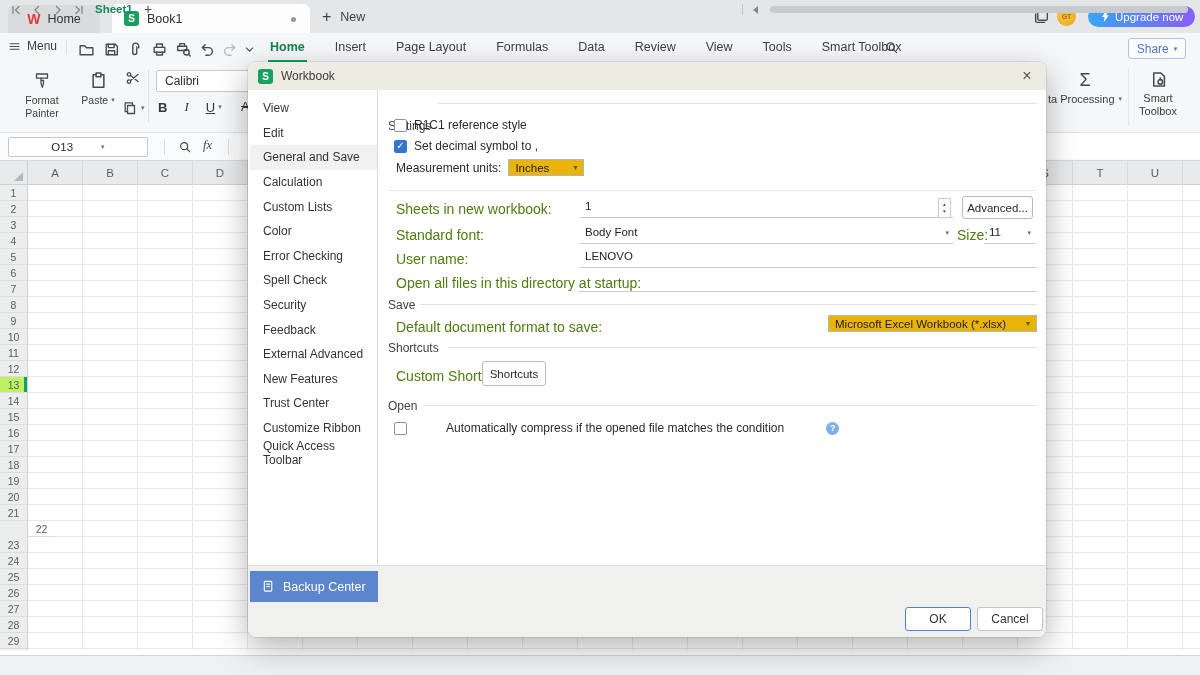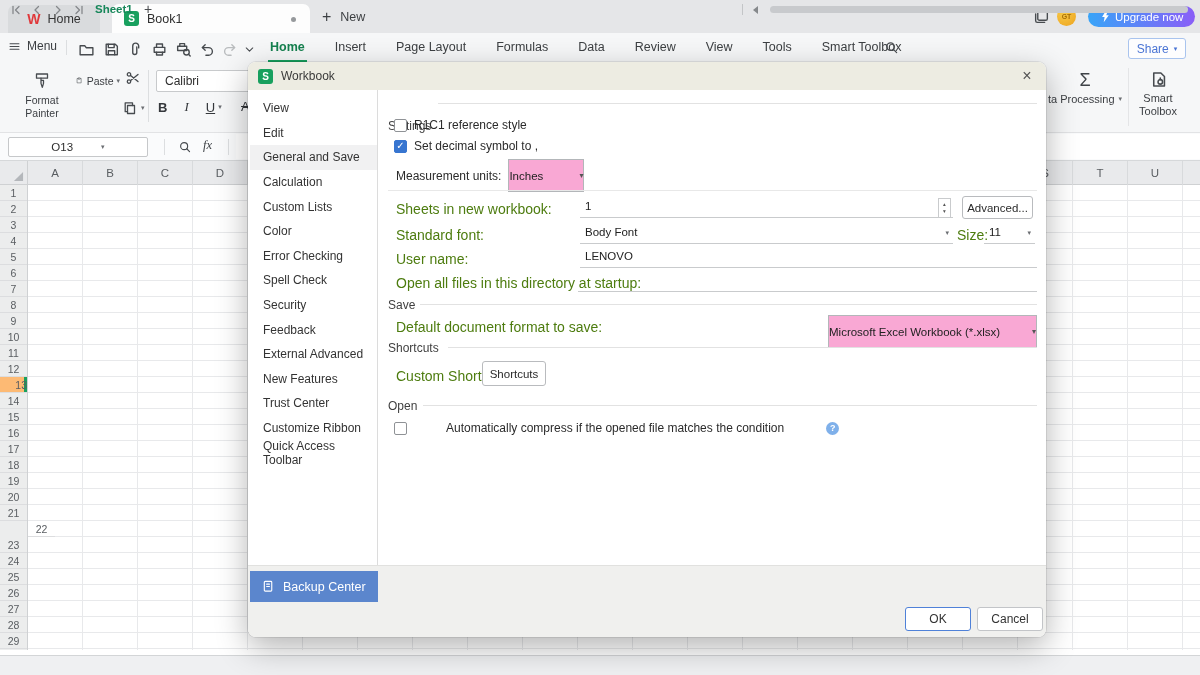--- a/index.html
+++ b/index.html
@@ -29,21 +29,21 @@
   .ribbon-tabs { position:absolute; left:268px; top:33px; height:29px; display:flex; align-items:stretch; gap:26px; }
   .ribbon-tab { font-size:12.5px; color:#3d4043; display:flex; align-items:center; padding:0 2px; border-bottom:2.5px solid transparent; }
   .ribbon-tab.active { color:#15814f; font-weight:bold; border-bottom-color:#17a05e; }
   .rb-search { position:absolute; left:884px; top:40px; }
   .share-btn { position:absolute; right:14px; top:38px; width:58px; height:21px; background:#fdfdfe; border:1px solid #a9c4ee; border-radius:3px; color:#4a74d4; font-size:12px; display:flex; align-items:center; justify-content:center; gap:5px; }
   .share-btn .chv { font-size:7px; color:#4a74d4; }
 
   
   .toolbar { position:absolute; left:0; top:62px; width:1200px; height:71px; background:#f6f7f8; border-bottom:1px solid #e2e3e5; }
   .fp-btn { position:absolute; left:12px; top:67px; width:60px; height:60px; display:flex; flex-direction:column; align-items:center; gap:3px; padding-top:4px; font-size:10.5px; color:#3b3e42; text-align:center; line-height:1.2; }
-  .paste-btn { position:absolute; left:76px; top:67px; width:44px; display:flex; flex-direction:row; align-items:center; gap:4px; padding-top:4px; font-size:10.5px; color:#3b3e42; }
+  .paste-btn { position:absolute; left:76px; top:67px; width:44px; display:flex; flex-direction:column; align-items:center; gap:4px; padding-top:4px; font-size:10.5px; color:#3b3e42; }
   .paste-btn .lab { display:flex; gap:3px; align-items:center; }
   .chv { font-size:7px; color:#6b6e72; }
   .cutcopy { position:absolute; left:122px; top:70px; display:flex; flex-direction:column; gap:14px; align-items:center; }
   .cc-row { display:flex; align-items:center; gap:3px; }
   .font-box { position:absolute; left:156px; top:70px; width:104px; height:22px; background:#fff; border:1px solid #c8cacc; border-radius:2px; font-size:12px; color:#2e2e2e; display:flex; align-items:center; padding-left:8px; }
   .biu { position:absolute; left:158px; top:99px; display:flex; align-items:center; gap:17px; font-size:13px; color:#35383c; }
   .biu .b { font-weight:bold; }
   .biu .i { font-style:italic; font-family:"Liberation Serif", serif; }
   .biu .u { text-decoration:underline; }
   .biu .u-wrap { display:flex; gap:3px; align-items:center; }
@@ -60,21 +60,21 @@
   .fr-mag { position:absolute; left:178px; top:140px; }
   .formula-field { position:absolute; left:236px; top:134px; width:964px; height:25px; background:#fff; }
 
   
   .colheaders { position:absolute; left:0; top:160px; width:1200px; height:25px; background:#e9eaec; border-top:1px solid #d6d8da; border-bottom:1px solid #cfd1d3; }
   .corner { position:absolute; left:0; top:0; width:28px; height:24px; border-right:1px solid #cfd1d3; }
   .corner svg { position:absolute; right:3px; bottom:3px; }
   .ch { position:absolute; top:0; height:24px; width:55px; text-align:center; line-height:24px; font-size:11.5px; color:#595d61; border-right:1px solid #d8dadc; }
   .rowheaders { position:absolute; left:0; top:185px; width:28px; height:465px; background:#eceded; border-right:1px solid #cfd1d3; }
   .rh { position:absolute; left:0; width:27px; height:16px; text-align:center; line-height:16px; font-size:10.5px; color:#595d61; border-bottom:1px solid #dcdddf; }
-  .rh.sel { background:#fdba74; box-shadow:inset -3px 0 0 #18a05e;text-align:right; }
+  .rh.sel { background:#bef264; box-shadow:inset -3px 0 0 #18a05e; }
   .grid-bg { position:absolute; left:28px; top:185px; width:1172px; height:465px; background-color:#fff;
     background-image:linear-gradient(to right, transparent 54px, #e8e9eb 54px), linear-gradient(to bottom, transparent 15px, #e8e9eb 15px);
     background-size:55px 16px; }
 
   
   .statusbar { position:absolute; left:0; top:655px; width:1200px; height:20px; background:#eff0f2; border-top:1px solid #d3d5d7; }
   .navicons { position:absolute; left:10px; top:4px; display:flex; gap:9px; align-items:center; }
   .sheetname { position:absolute; left:95px; top:3px; font-size:11.5px; font-weight:bold; color:#17875a; }
   .addsheet { position:absolute; left:144px; top:1px; font-size:14px; color:#4a4d50; }
   .hs-div { position:absolute; left:742px; top:4px; width:1px; height:11px; background:#c3c5c7; }
@@ -94,21 +94,21 @@
   .sb-item { height:24.6px; display:flex; align-items:center; padding-left:13px; font-size:12px; color:#333; }
   .sb-item.sel { background:#f1f1f2; }
   .backup { position:absolute; left:2px; top:509px; width:128px; height:31px; background:#5b86cd; color:#fff; display:flex; align-items:center; padding-left:12px; gap:8px; font-size:12.5px; z-index:2; }
 
   .grp-title { position:absolute; font-size:12px; color:#3f3f3f; height:14px; line-height:14px; }
   .grp-line { position:absolute; height:1px; background:#e2e2e2; right:9px; }
   .cb { width:13px; height:13px; border:1px solid #8f9296; border-radius:2px; background:#fff; flex:0 0 auto; display:flex; align-items:center; justify-content:center; }
   .cb.checked { background:#3775d0; border-color:#3775d0; color:#fff; font-size:10px; line-height:1; }
   .cb.checked::after { content:"\2713"; }
   .cbrow { position:absolute; display:flex; align-items:center; gap:7px; color:#2b2b2b; }
-  .dd-box { height:33px; border:1px solid #b3b6b9; background:#f9a8d4; display:flex; align-items:center; justify-content:space-between; padding:0 0; font-size:11.5px; color:#222; }
+  .dd-box { height:17px; border:1px solid #b3b6b9; background:#eab308; display:flex; align-items:center; justify-content:space-between; padding:0 6px; font-size:11.5px; color:#222; }
   .dd-box .chv { font-size:8px; color:#555; }
   .lbl { position:absolute; font-size:14px; color:#4d7c0f; }
   .u-field { position:absolute; height:22px; border-bottom:1px solid #c9cbcd; font-size:11.5px; color:#222; line-height:21px; padding-left:5px; display:flex; align-items:center; justify-content:space-between; padding-right:4px; }
   .spinner { position:absolute; left:690px; top:136px; width:13px; height:20px; border:1px solid #c9cbcd; background:#fff; display:flex; flex-direction:column; align-items:center; justify-content:center; font-size:5.5px; color:#555; line-height:1.3; }
   .mini-btn { position:absolute; background:#fff; border:1px solid #b9bbbe; border-radius:3px; display:flex; align-items:center; justify-content:center; font-size:11.5px; color:#2b2b2b; }
   .help { width:13px; height:13px; border-radius:50%; background:#7fb0ea; color:#fff; font-size:9px; font-weight:bold; display:flex; align-items:center; justify-content:center; margin-left:3px; }
 </style>
 </head>
 <body>
 

